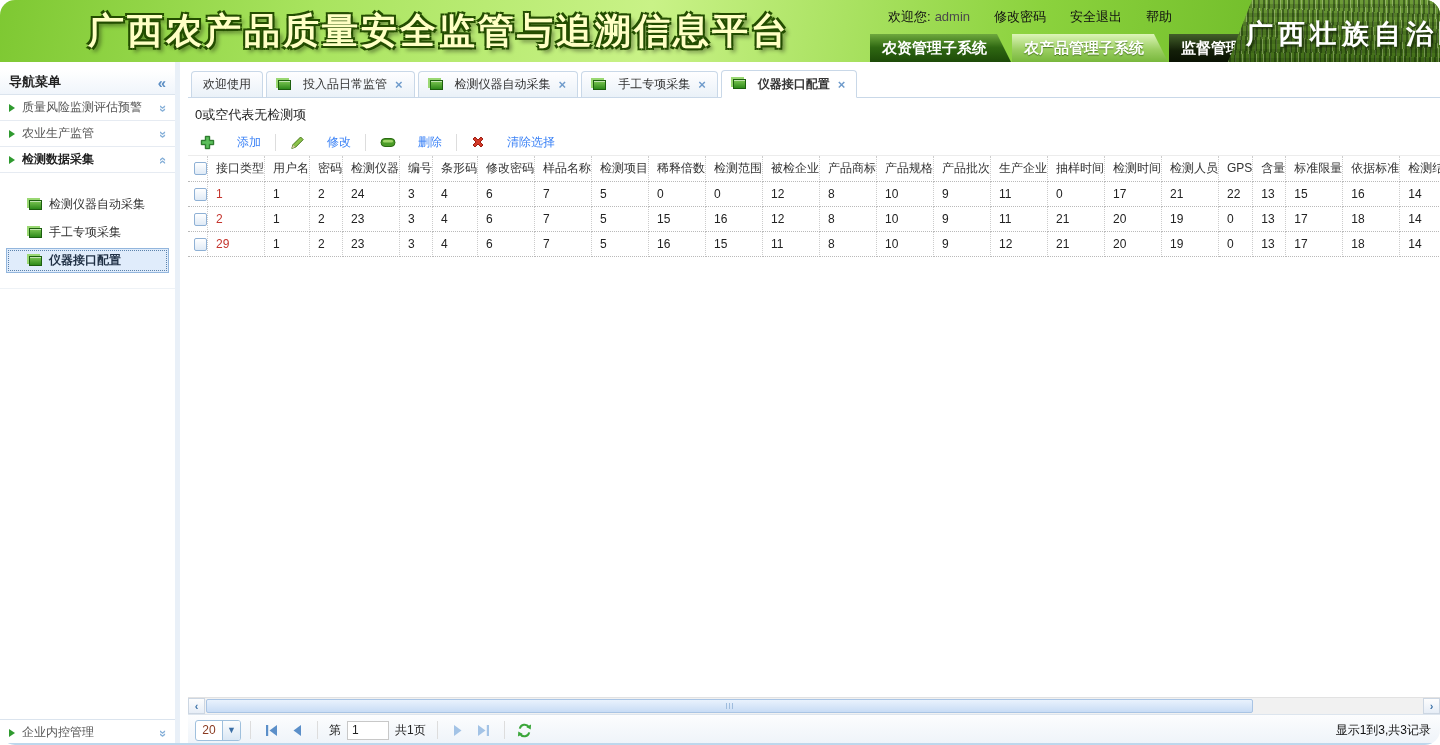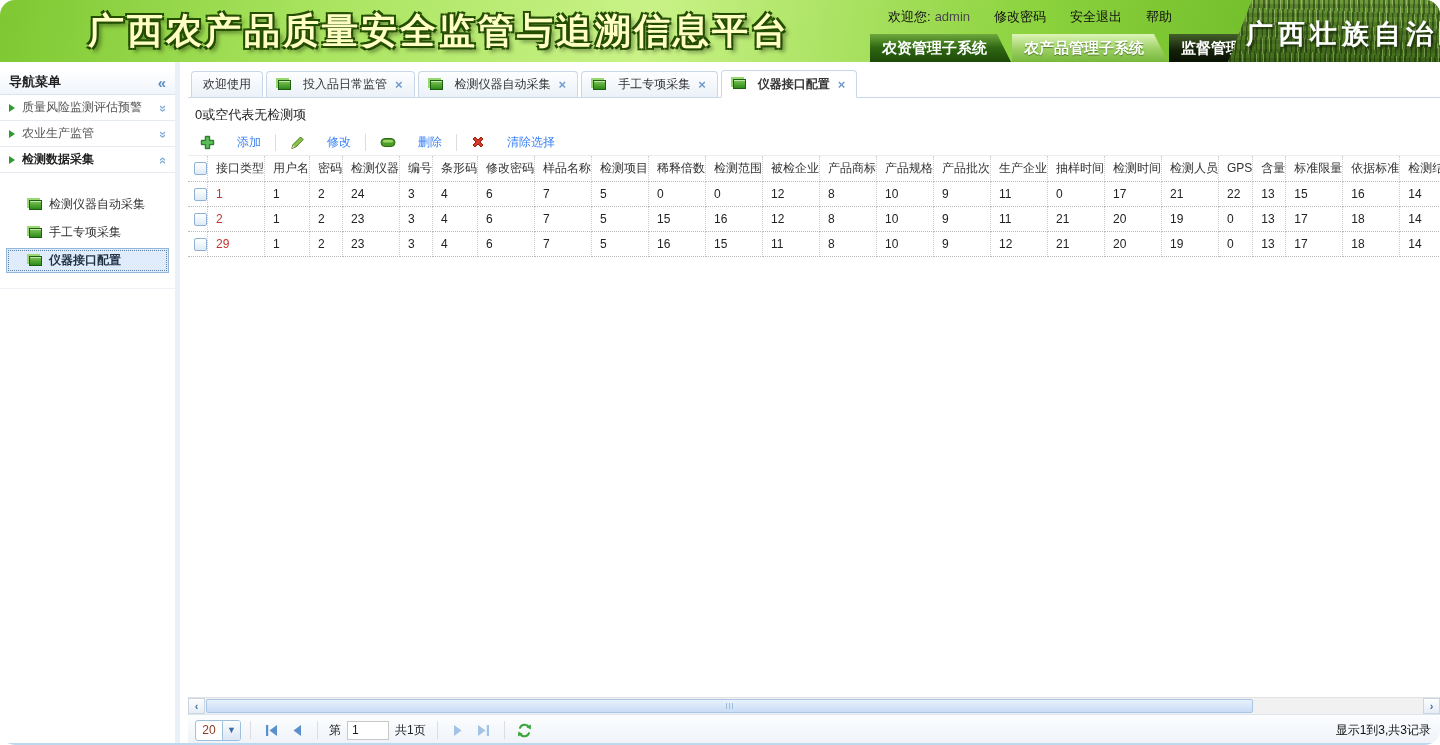--- a/index.html
+++ b/index.html
@@ -154,20 +154,27 @@
               <span class="gicon"></span>
               <span class="subl">手工专项采集</span>
             </div>
             <div class="subitem selected">
               <span class="gicon"></span>
               <span class="subl">仪器接口配置</span>
             </div>
           </div>
         </div>
       <div class="side-spacer"></div>
+      <div class="side-bottom" id="sidebar-bottom">
+          <div class="nav-group">
+            <span class="tri"></span>
+            <span class="nav-label">企业内控管理</span>
+            <span class="chev">»</span>
+          </div>
+        </div>
     </div>
 
     <div class="splitter"></div>
 
     <div class="main">
       <div class="tabbar" id="main-tabs">
           <div class="tab">
             <span class="tlabel">欢迎使用</span>
           </div>
           <div class="tab">

